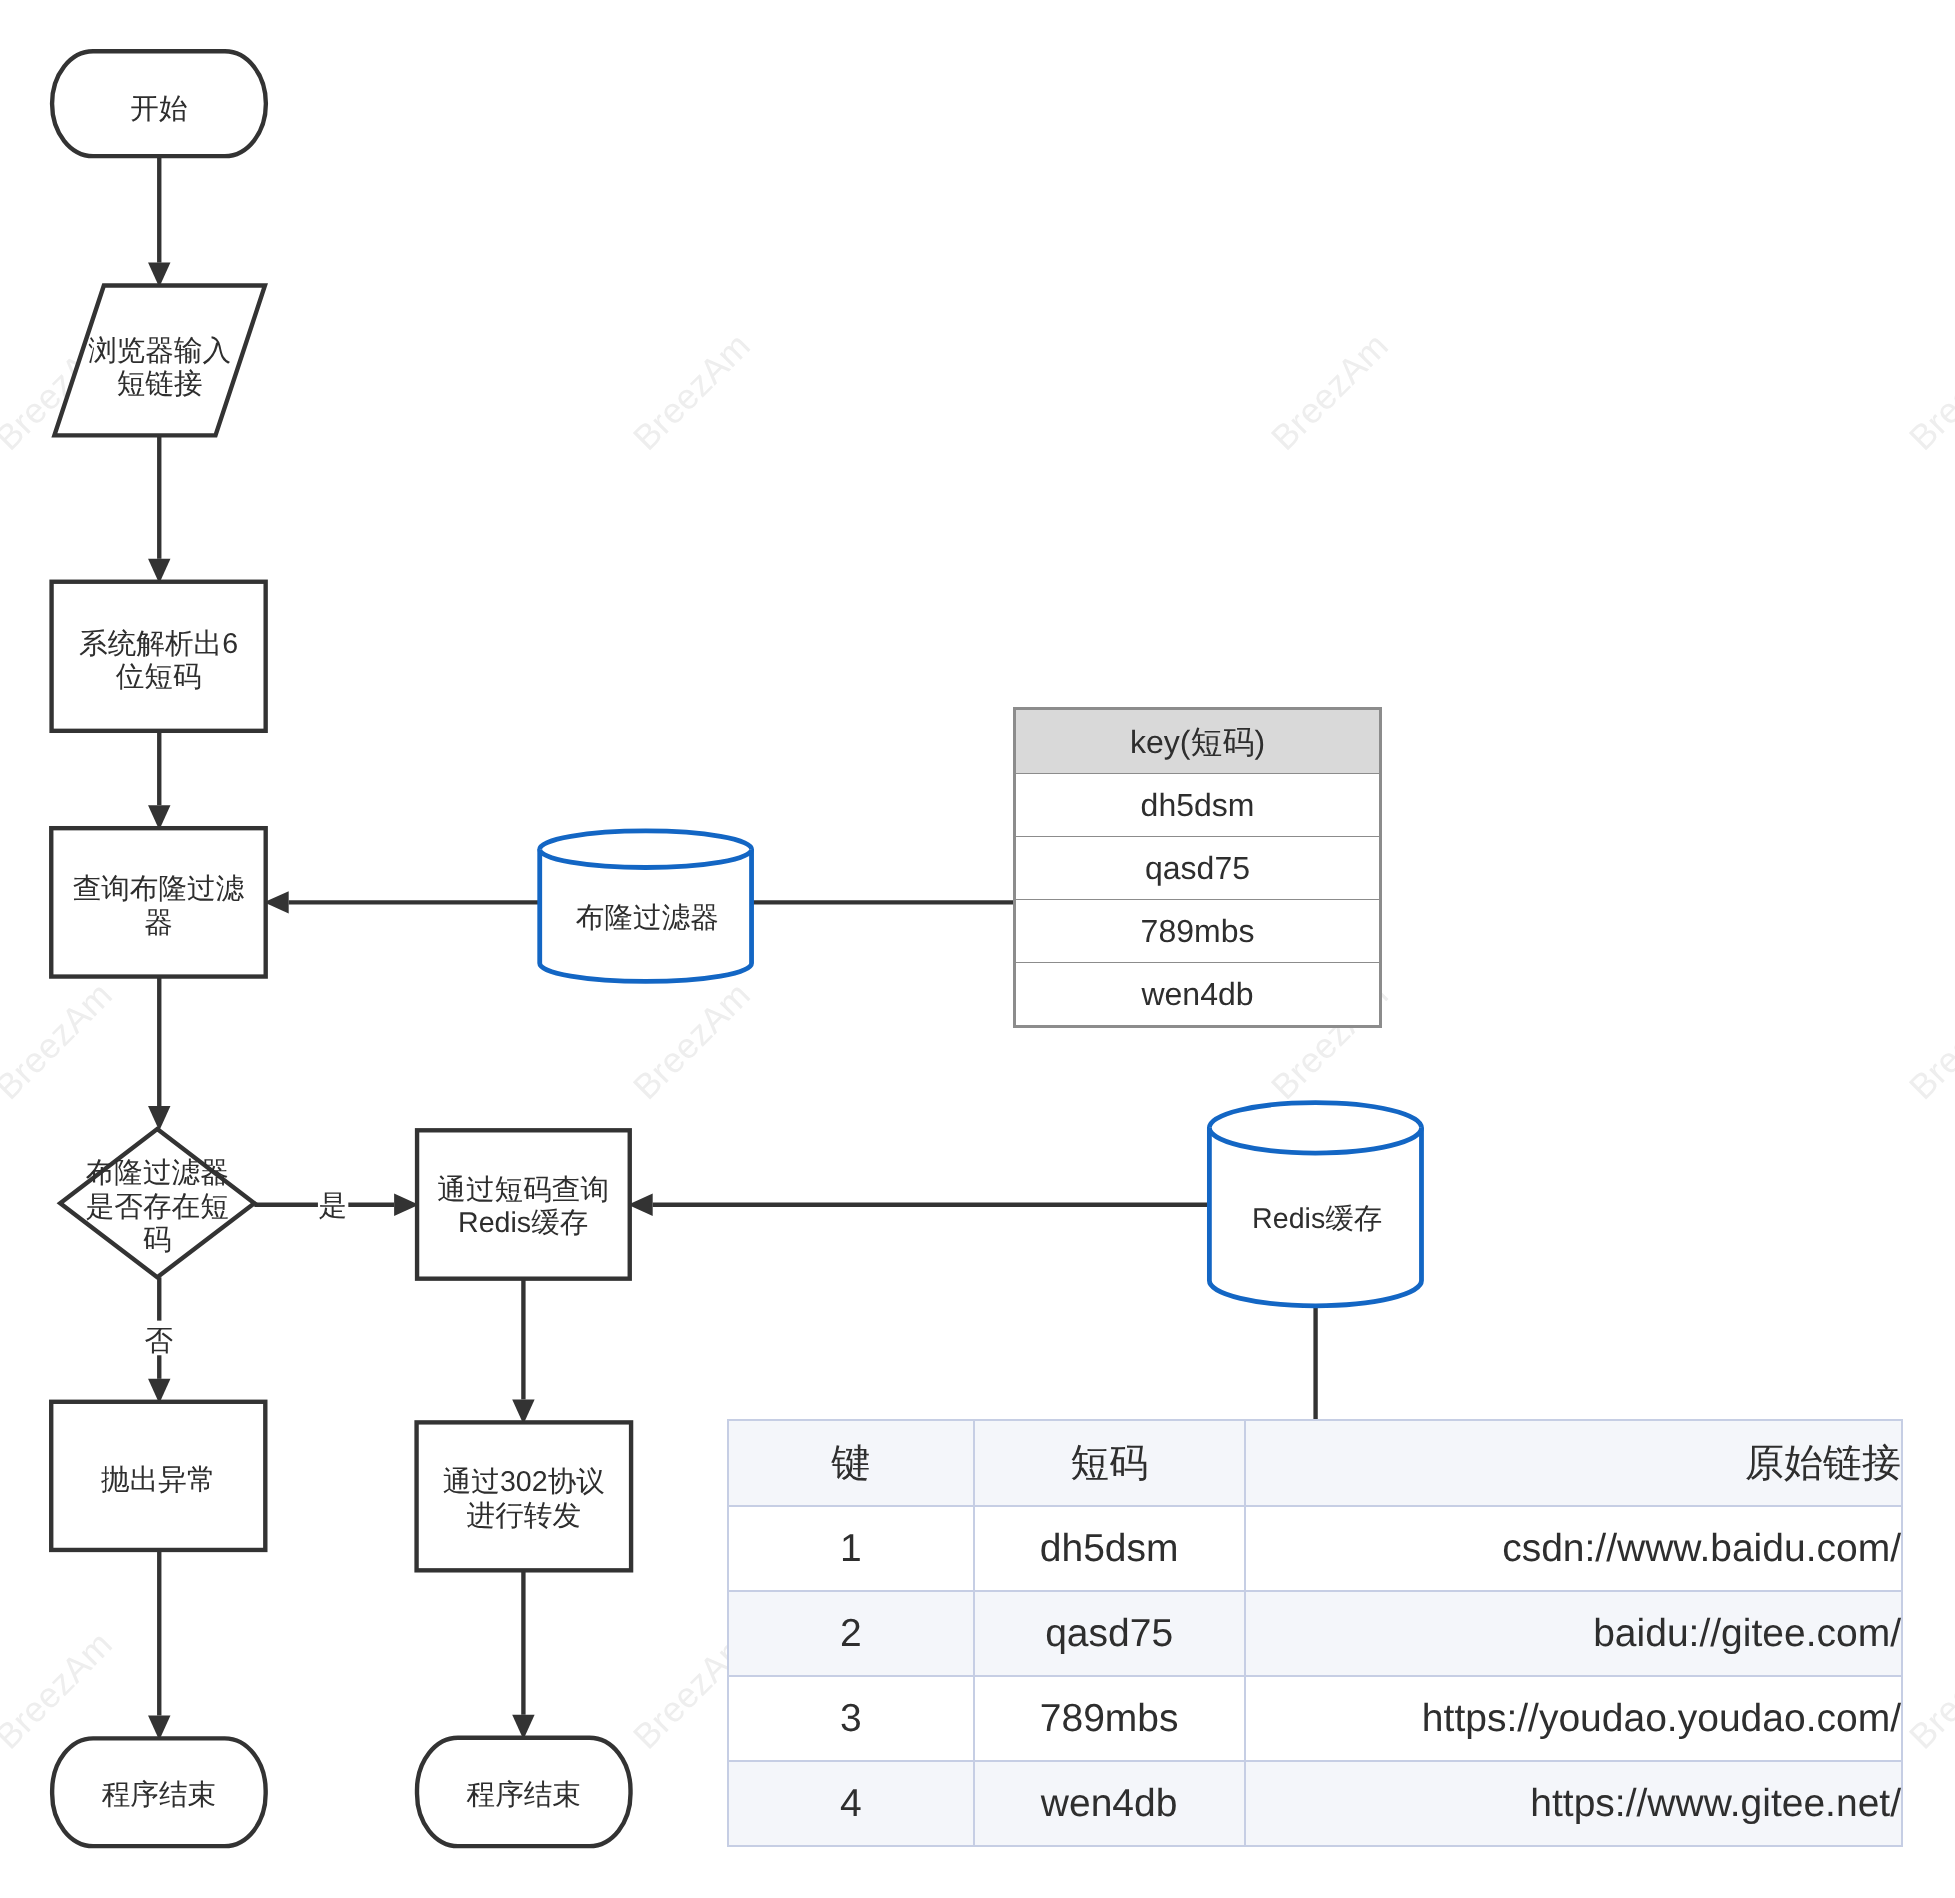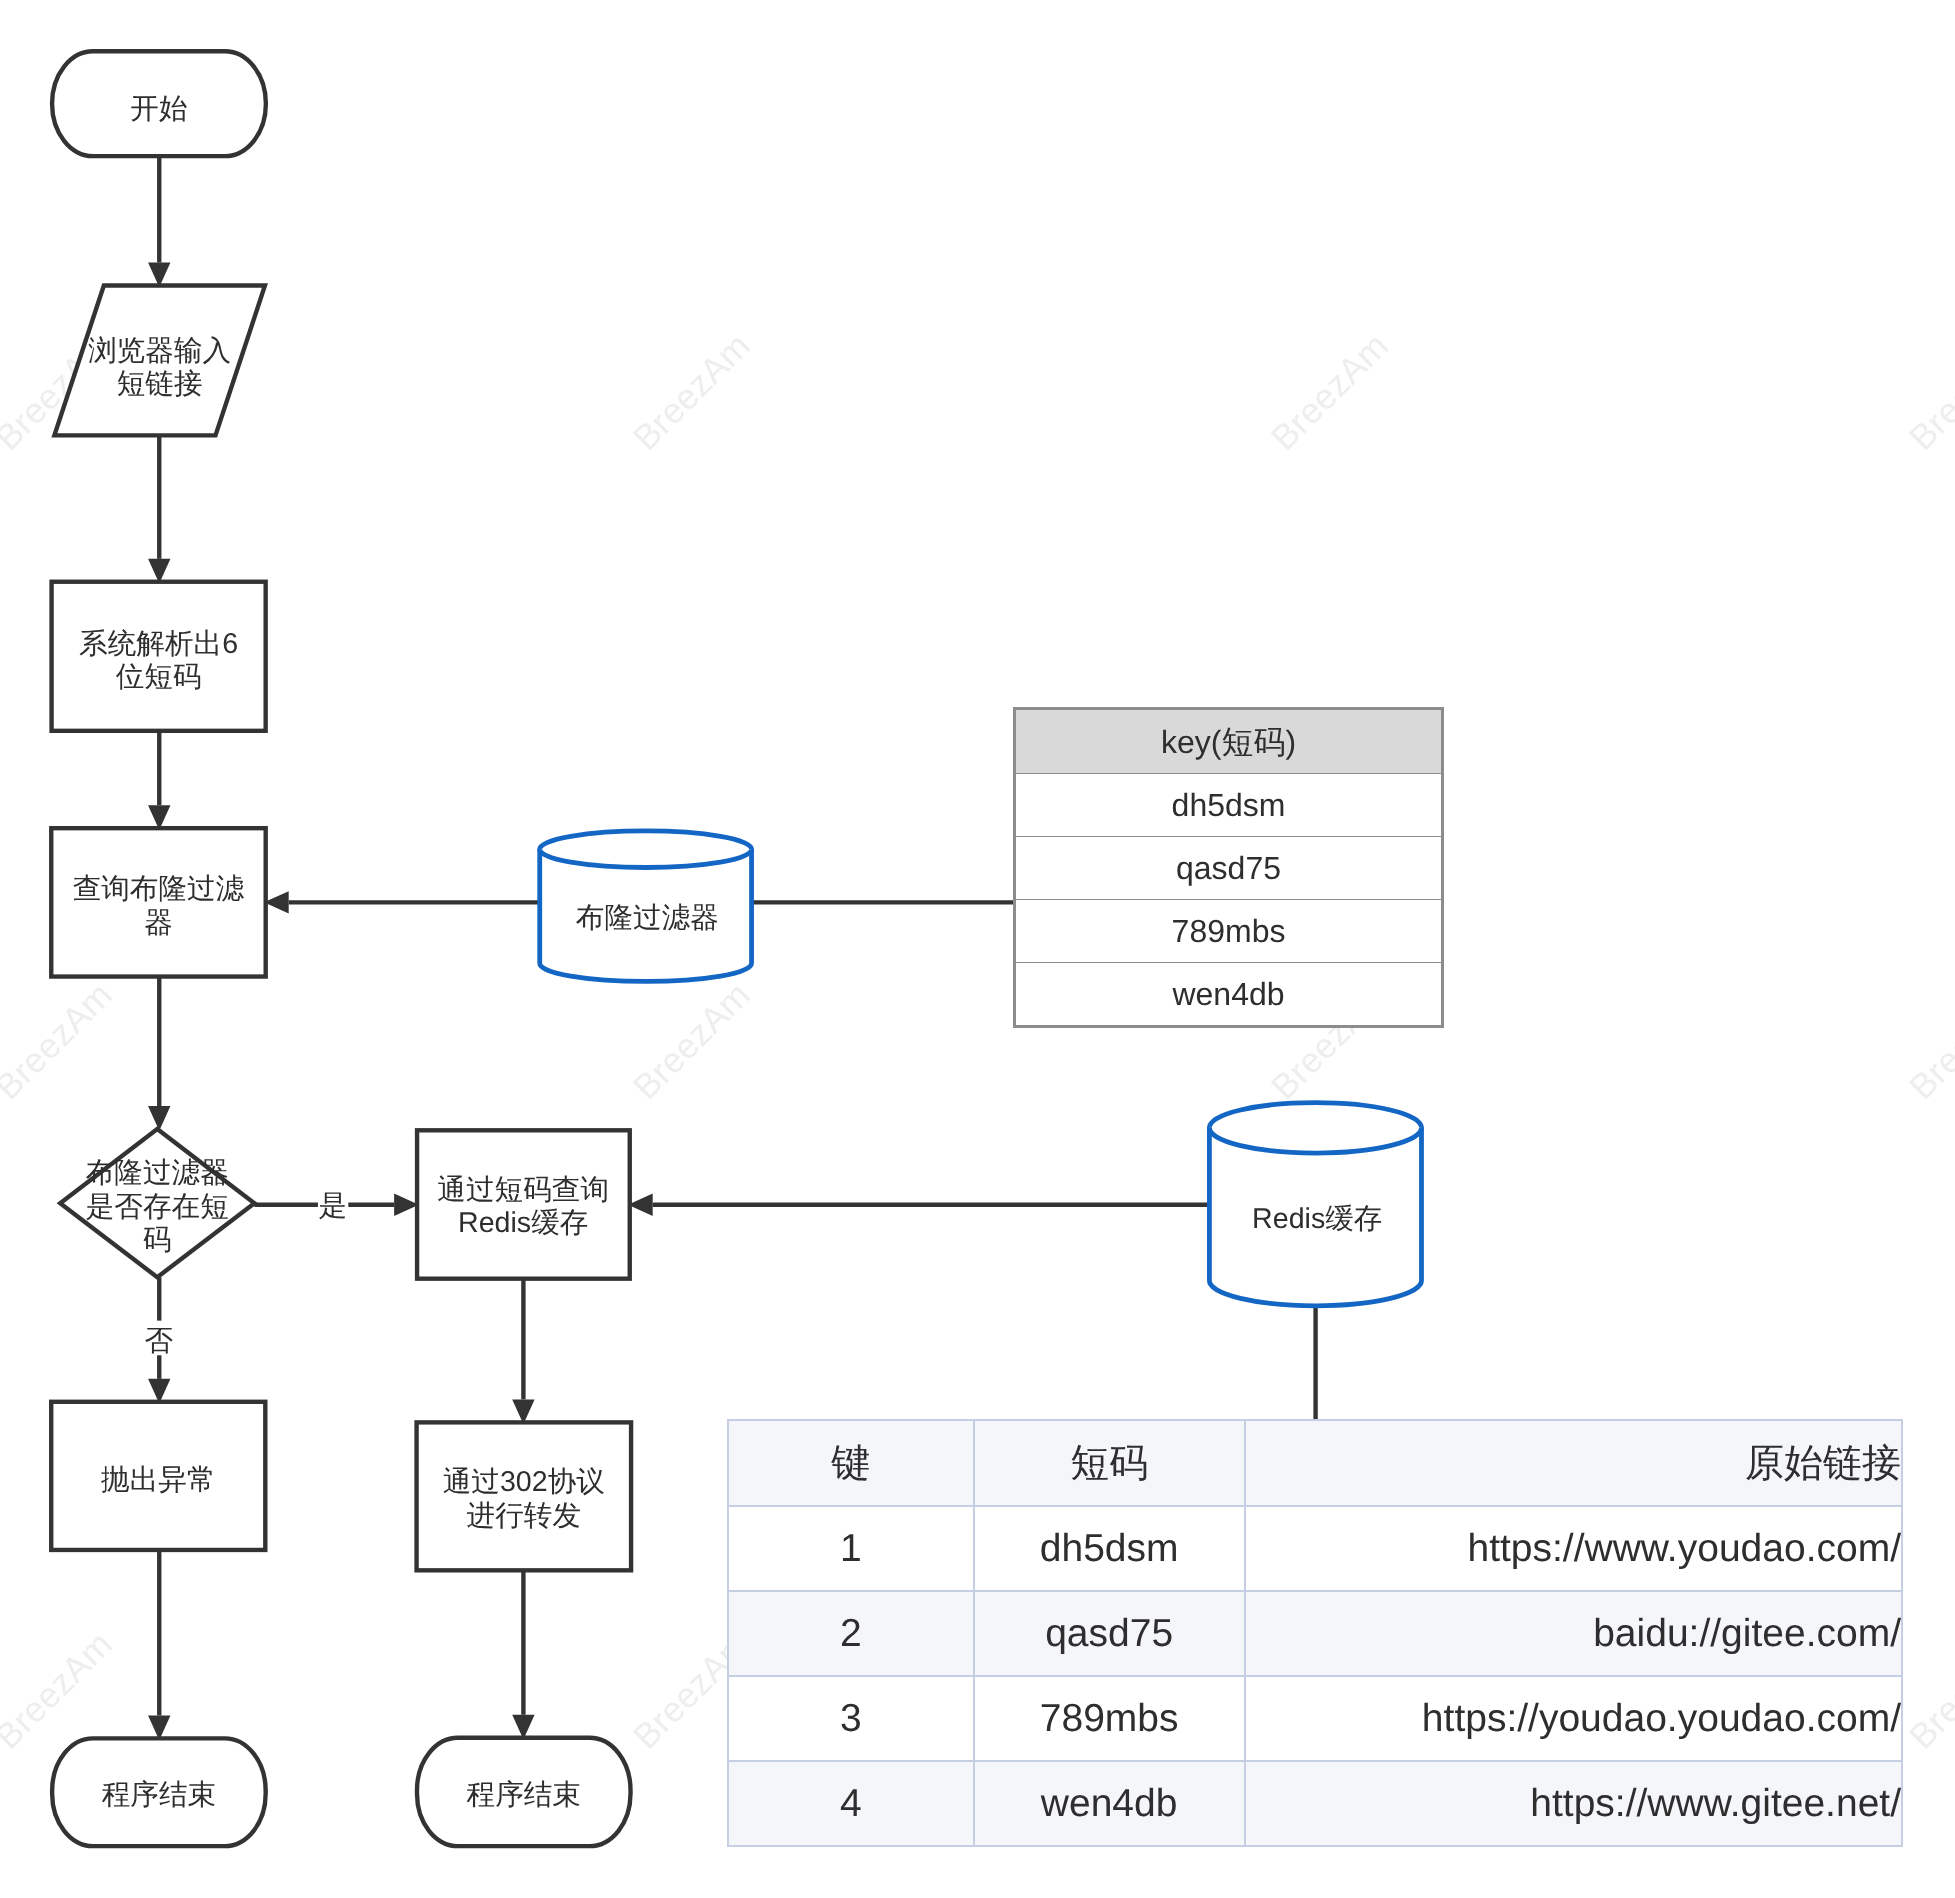--- a/index.html
+++ b/index.html
@@ -10,21 +10,21 @@
   #stage{position:relative;width:1955px;height:1898px;background:#fff;}
   svg.layer{position:absolute;left:0;top:0;width:1955px;height:1898px;}
   .wm{fill:#eeeeee;font-size:50px;font-family:"Liberation Sans","DejaVu Sans",sans-serif;
       font-weight:400;letter-spacing:0.5px;}
   .nodeShape{fill:#ffffff;stroke:#333333;stroke-width:6.2;}
   .cylShape{fill:#ffffff;stroke:#1366c4;stroke-width:6.8;}
   .edge{stroke:#333333;stroke-width:6.2;fill:none;}
   .arrowFill{fill:#333333;}
   .lbl{fill:#2e2e2e;font-size:42px;text-anchor:middle;dominant-baseline:central;}
   .edgelbl{fill:#2e2e2e;font-size:42px;text-anchor:middle;dominant-baseline:central;}
-  .ktable{position:absolute;left:1013px;top:707px;width:431px;
+  .ktable{position:absolute;left:1013px;top:707px;width:369px;
           border-collapse:collapse;border:3.5px solid #8c8c8c;background:#fff;}
   .ktable td{border:1.8px solid #8c8c8c;text-align:center;color:#2e2e2e;
              font-size:32px;height:62px;padding:0;line-height:1;}
   .ktable td.kt-head{background:#d9d9d9;height:63px;}
   .ltable{position:absolute;left:727px;top:1419px;width:1176px;
           border-collapse:collapse;background:#fff;}
   .ltable td{border:2.1px solid #c6cee4;text-align:center;color:#2e2e2e;
              font-size:39px;height:83px;padding:0;background:#fff;line-height:1;}
   .ltable tr.odd td{background:#fff;}
   .ltable tr.even td{background:#f4f6fa;}
@@ -140,21 +140,21 @@
   <table class="ltable" id="link-table">
       <tbody>
         <tr>
           <td class="lt-head c0">键</td>
           <td class="lt-head c1">短码</td>
           <td class="lt-head c2">原始链接</td>
         </tr>
         <tr class="odd">
           <td class="lt-cell c0">1</td>
           <td class="lt-cell c1">dh5dsm</td>
-          <td class="lt-cell c2">https://www.youdao.com/</td>
+          <td class="lt-cell c2">csdn://www.baidu.com/</td>
         </tr>
         <tr class="even">
           <td class="lt-cell c0">2</td>
           <td class="lt-cell c1">qasd75</td>
           <td class="lt-cell c2">baidu://gitee.com/</td>
         </tr>
         <tr class="odd">
           <td class="lt-cell c0">3</td>
           <td class="lt-cell c1">789mbs</td>
           <td class="lt-cell c2">https://youdao.youdao.com/</td>

